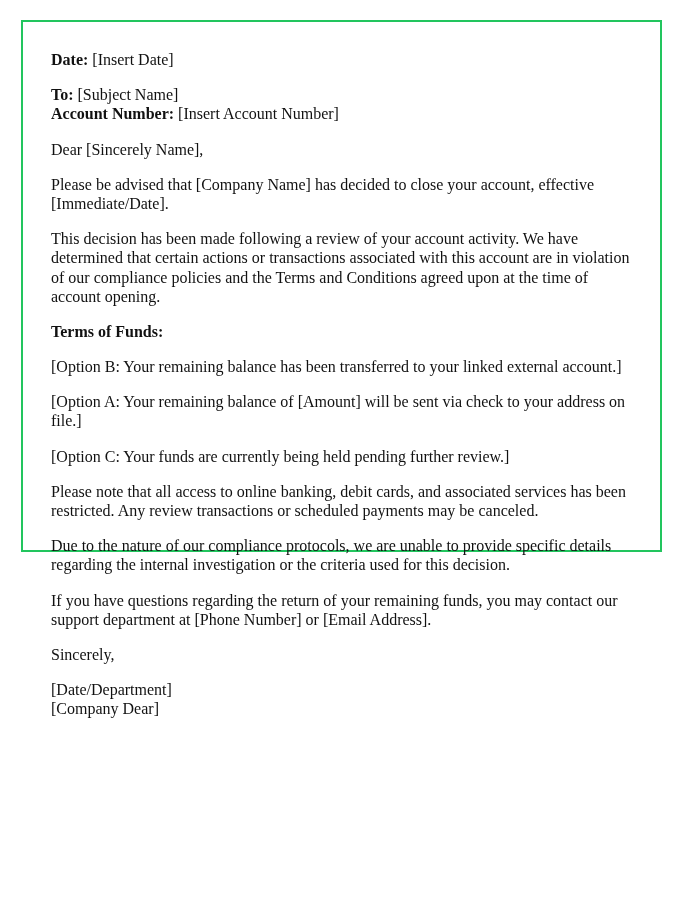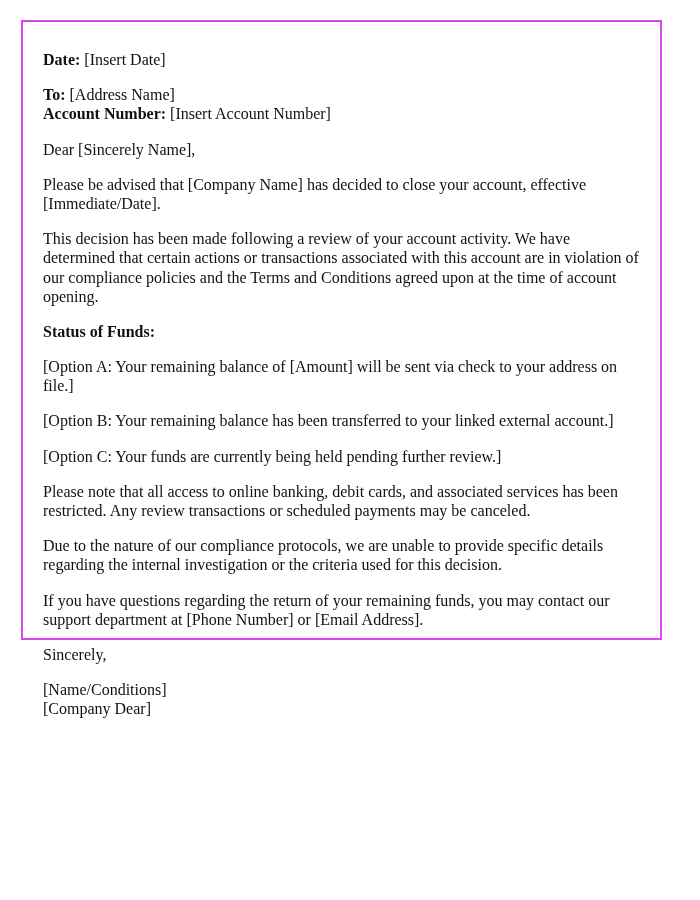--- a/index.html
+++ b/index.html
@@ -8,64 +8,64 @@
     background: #ffffff;
     width: 700px;
     height: 900px;
     overflow: hidden;
   }
   .letter-frame {
     position: absolute;
     left: 21px;
     top: 20px;
     width: 641px;
-    height: 620px;
+    height: 532px;
     box-sizing: border-box;
-    border: 2px solid #d946ef;
+    border: 2px solid #22c55e;
     background: #ffffff;
-    padding: 12px 21px 28px 20px;
+    padding: 12px 21px 28px 28px;
     font-family: "Liberation Serif", "DejaVu Serif", serif;
     font-size: 16px;
     line-height: 1.2;
     color: #111111;
   }
   .letter-frame p {
     margin: 16px 0;
   }
   .bold {
     font-weight: bold;
   }
 </style>
 </head>
 <body>
 
 <div class="letter-frame">
 
   <p><span class="bold">Date:</span> <span>[Insert Date]</span></p>
 
-  <p><span class="bold">To:</span> <span>[Address Name]</span><br><span class="bold">Account Number:</span> <span>[Insert Account Number]</span></p>
+  <p><span class="bold">To:</span> <span>[Subject Name]</span><br><span class="bold">Account Number:</span> <span>[Insert Account Number]</span></p>
 
 
   <p>Dear [Sincerely Name],</p>
 
   <p>Please be advised that [Company Name] has decided to close your account, effective [Immediate/Date].</p>
 
   <p>This decision has been made following a review of your account activity. We have determined that certain actions or transactions associated with this account are in violation of our compliance policies and the Terms and Conditions agreed upon at the time of account opening.</p>
 
-  <p class="bold">Status of Funds:</p>
+  <p class="bold">Terms of Funds:</p>
+
+  <p>[Option B: Your remaining balance has been transferred to your linked external account.]</p>
 
   <p>[Option A: Your remaining balance of [Amount] will be sent via check to your address on file.]</p>
-
-  <p>[Option B: Your remaining balance has been transferred to your linked external account.]</p>
 
   <p>[Option C: Your funds are currently being held pending further review.]</p>
 
   <p>Please note that all access to online banking, debit cards, and associated services has been restricted. Any review transactions or scheduled payments may be canceled.</p>
 
   <p>Due to the nature of our compliance protocols, we are unable to provide specific details regarding the internal investigation or the criteria used for this decision.</p>
 
   <p>If you have questions regarding the return of your remaining funds, you may contact our support department at [Phone Number] or [Email Address].</p>
 
   <p>Sincerely,</p>
 
-  <p><span>[Name/Conditions]</span><br><span>[Company Dear]</span></p>
+  <p><span>[Date/Department]</span><br><span>[Company Dear]</span></p>
 
 </div>
 
 </body></html>

